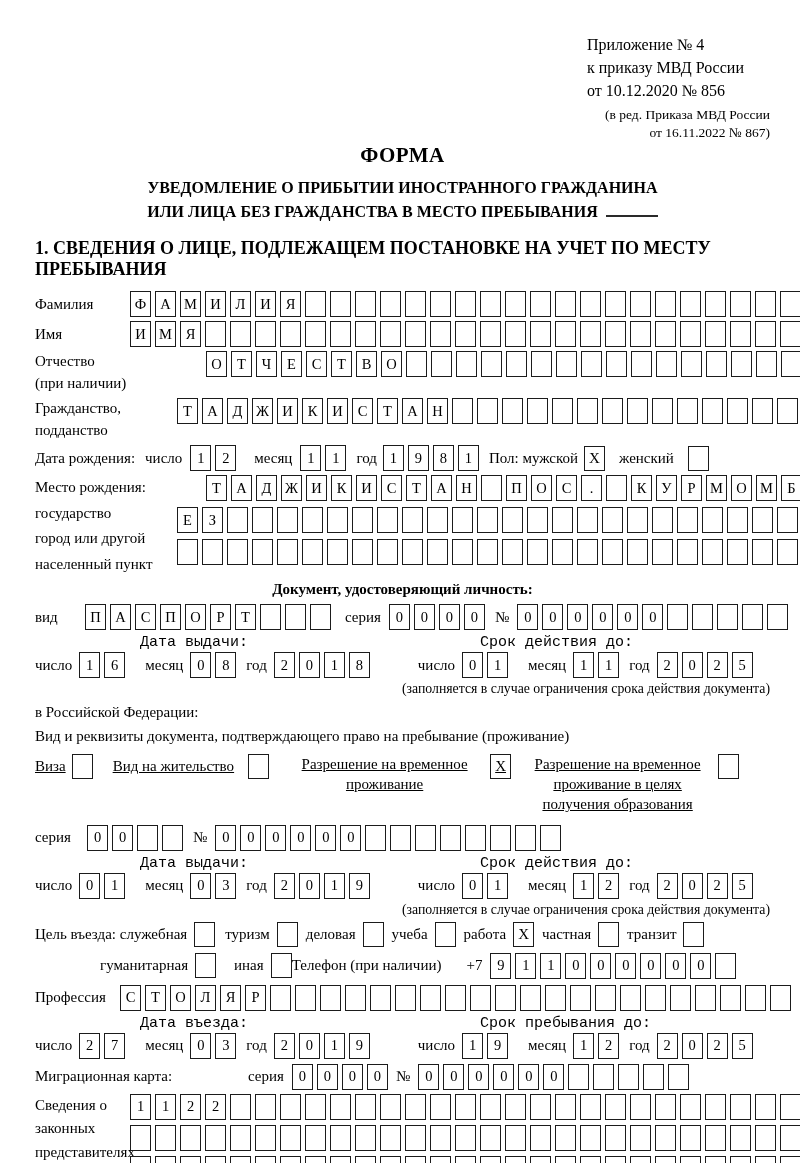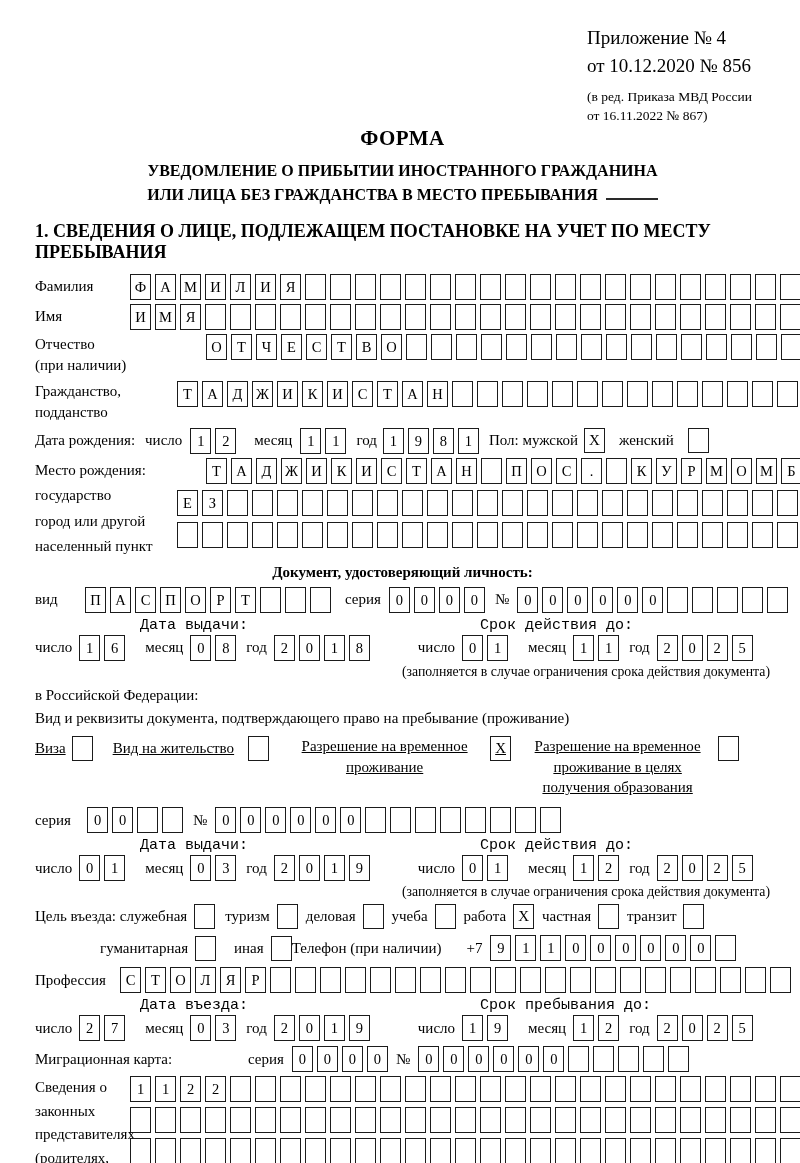--- a/index.html
+++ b/index.html
@@ -3,22 +3,22 @@
 <meta charset="utf-8">
 <style>
   html,body{margin:0;padding:0;}
   body{
     width:800px;height:1163px;overflow:hidden;background:#fff;color:#000;
     font-family:"Liberation Serif","DejaVu Serif",serif;font-size:15px;
   }
   .page{padding:24px 30px 0 35px;box-sizing:border-box;width:800px;}
 
   
-  .ref-block{margin-left:552px;font-size:19px;line-height:1.45;}
-  .ref-amend{margin-left:552px;font-size:13.5px;line-height:1.4;margin-top:9px;}
+  .ref-block{margin-left:552px;font-size:16px;line-height:1.45;margin-top:9px;}
+  .ref-amend{margin-left:552px;font-size:13.5px;line-height:1.4;margin-top:3px;text-align:right;}
   .form-word{text-align:center;font-weight:bold;font-size:21px;margin-top:0;letter-spacing:.5px;}
 
   .title{ text-align:center;font-weight:bold;font-size:16px;line-height:1.5;margin-top:8px;}
   .blank-line{display:inline-block;width:52px;border-bottom:2px solid #2a2a2a;height:14px;margin-left:8px;}
   .sec-heading{font-weight:bold;font-size:18px;margin:14px 0 11px;}
 
   .row{display:flex;align-items:center;margin-bottom:4px;}
   .row.top{align-items:flex-start;}
   .lbl{flex-shrink:0;line-height:25px;}
   .lbl.ml{line-height:21.5px;}
@@ -53,20 +53,21 @@
   .reps .lblcol{width:95px;flex-shrink:0;line-height:23.5px;}
   .reps .cellcol .cells{margin-bottom:5px;}
 </style>
 </head>
 <body>
 
 <div class="page">
 
   <div class="ref-block">
     <div>Приложение № 4</div>
+    <div>к приказу МВД России</div>
     <div>от 10.12.2020 № 856</div>
   </div>
   <div class="ref-amend">
     <div>(в ред. Приказа МВД России</div>
     <div>от 16.11.2022 № 867)</div>
   </div>
   <div class="form-word">ФОРМА</div>
 
   <div class="title">
     <div>УВЕДОМЛЕНИЕ О ПРИБЫТИИ ИНОСТРАННОГО ГРАЖДАНИНА</div>

